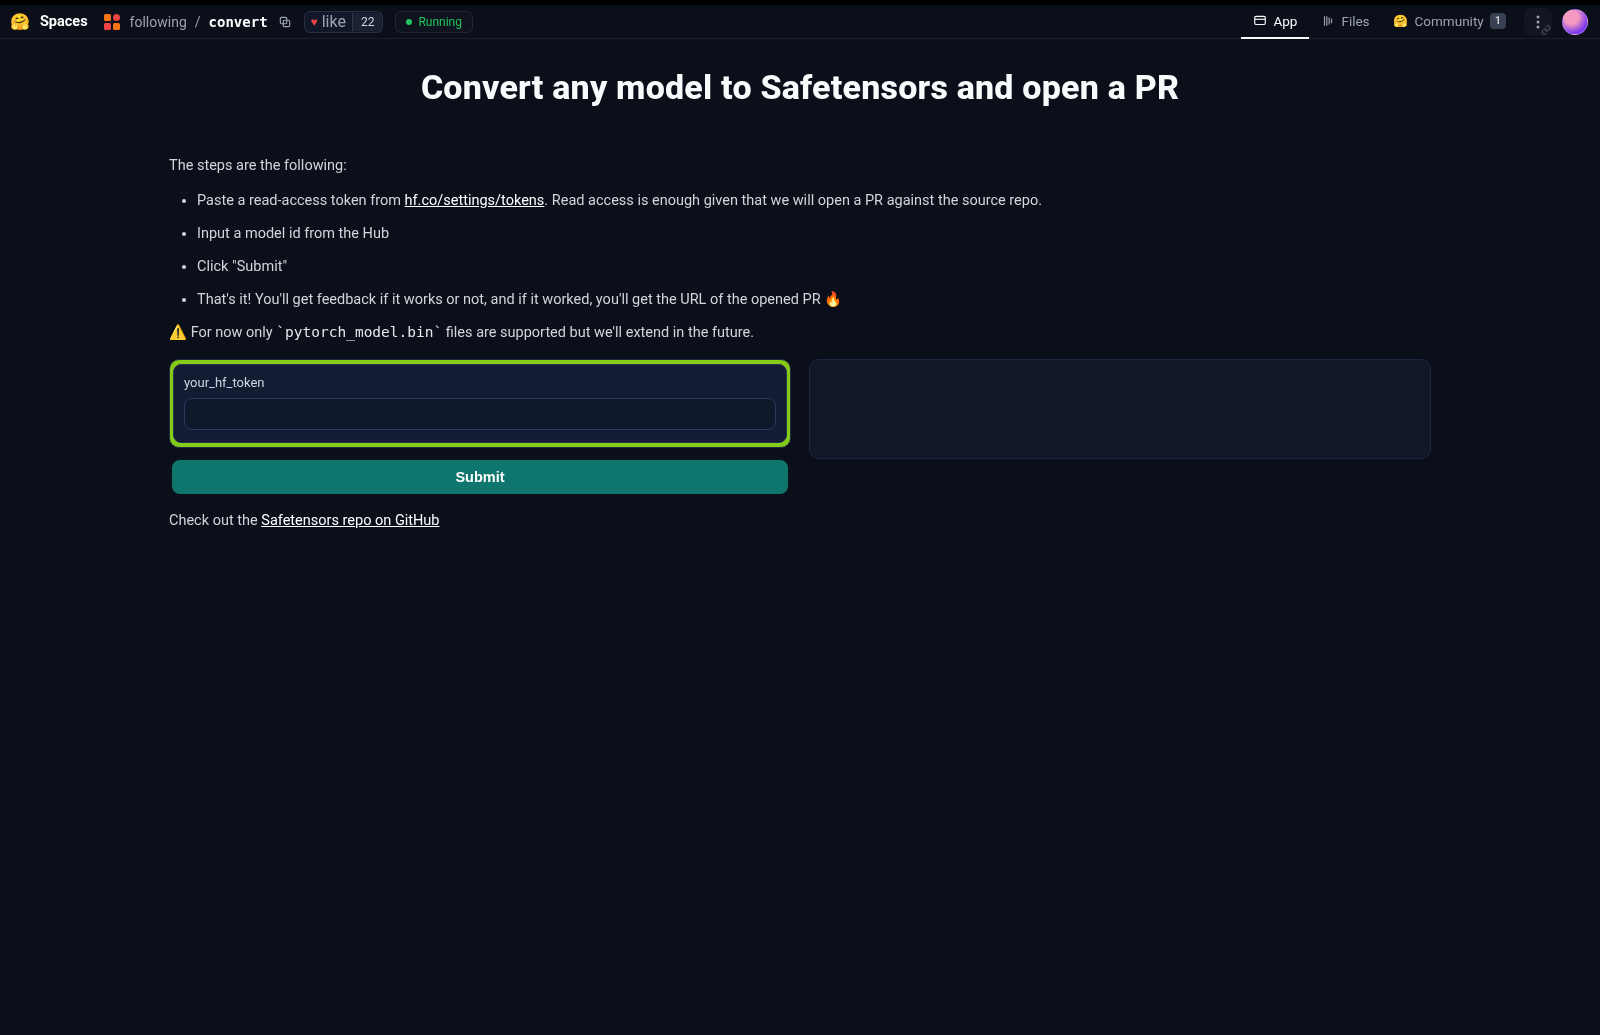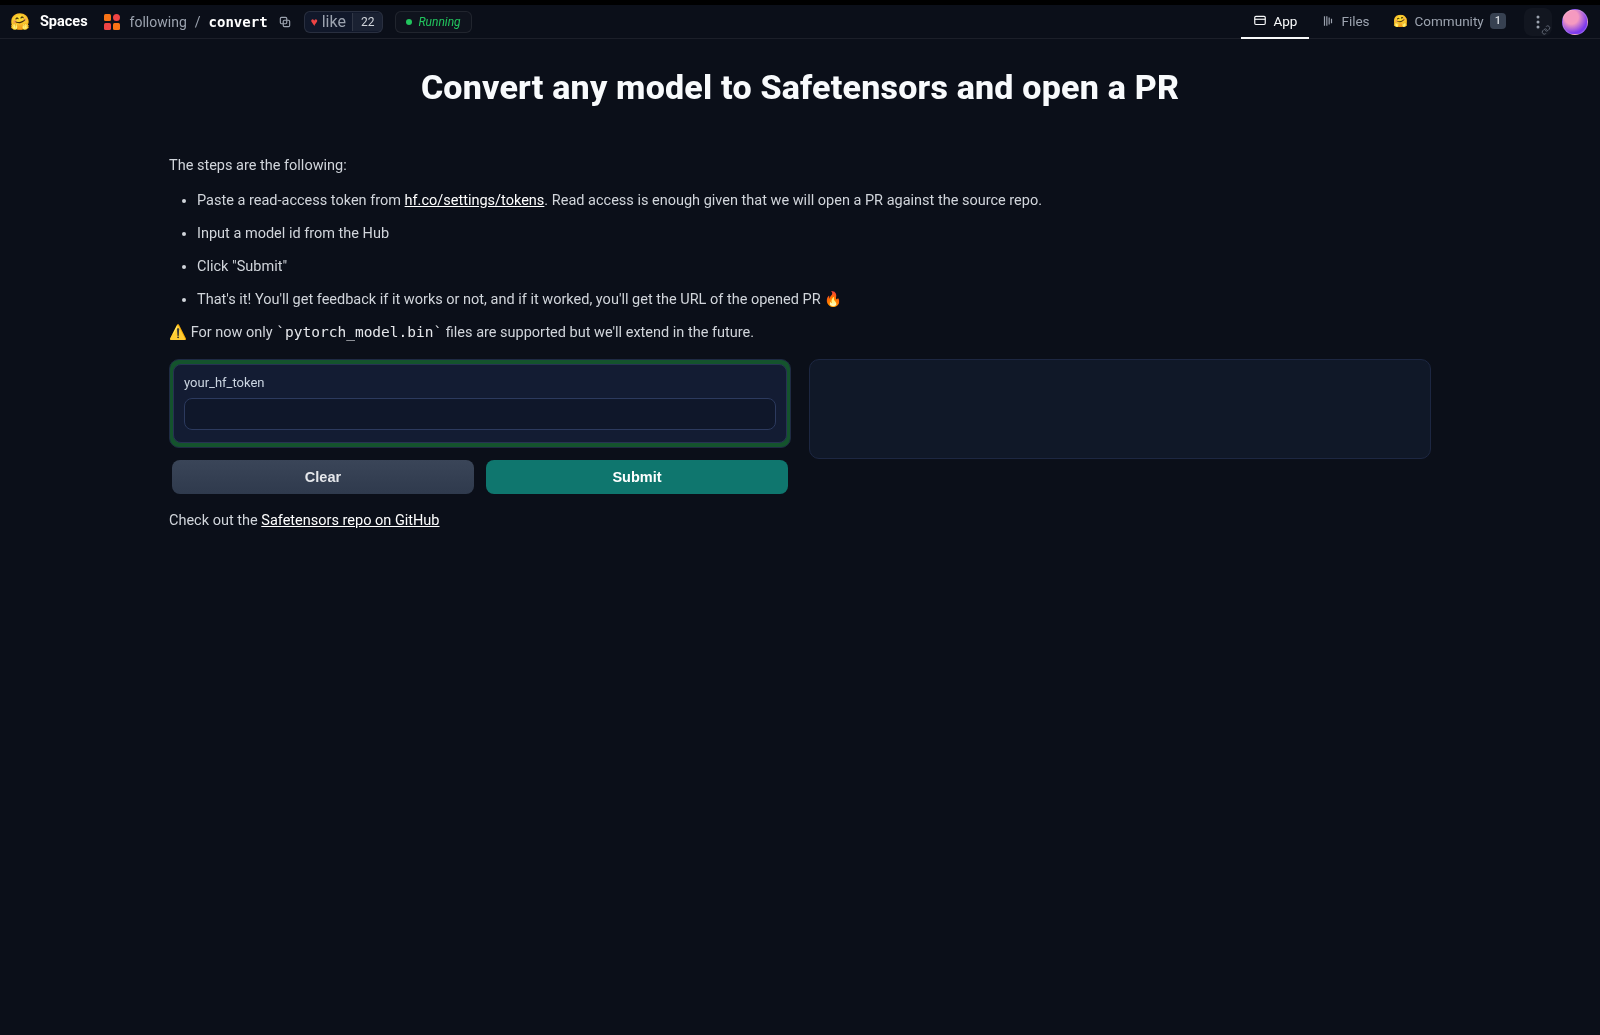--- a/index.html
+++ b/index.html
@@ -49,21 +49,21 @@
 .status-pill {
   display:flex; align-items:center; gap:6px;
   border:1px solid rgba(255,255,255,0.08);
   background:rgba(255,255,255,0.02);
   border-radius:6px;
   height:22px;
   padding:0 10px;
   margin-left:6px;
 }
 .status-dot { width:6px; height:6px; border-radius:50%; background:#22c55e;}
-.status-text { color:#22c55e; font-size:12px;font-style:italic;}
+.status-text { color:#22c55e; font-size:12px;}
 
 .header-right { margin-left:auto; display:flex; align-items:center; gap:0;}
 .tab {
   display:flex; align-items:center; gap:6px;
   color:#9ca3af; font-size:13.5px;
   padding:0 12px; height:34px;
   cursor:pointer;
   border-bottom:2px solid transparent;
 }
 .tab.active { color:#f9fafb; border-bottom-color:#f9fafb;}
@@ -109,21 +109,21 @@
 ul.steps { list-style: disc; padding-left: 28px; }
 ul.steps li { color:#d1d5db; font-size:14.5px; margin: 12px 0 16px;}
 a.inline-link { color:#fff; text-decoration: underline; margin-top: 20px; }
 .note { color:#d1d5db; font-size:14.5px; margin-top:10px;}
 .note code { font-family: ui-monospace, Menlo, Consolas, monospace; color:#e5e7eb;}
 
 .panel-row { display:flex; gap:18px; margin-top:18px; align-items:flex-start;}
 .panel-left, .panel-right { flex:1; }
 
 .form-panel {
-  background:#14532d;
+  background:#84cc16;
   border:1px solid #1f2a44;
   border-radius:10px;
   padding:4px 3px;
 }
 .form-panel-inner {
   background:#131c33;
   border:1px solid #273253;
   border-radius:8px;
   overflow:hidden;
 }
@@ -262,21 +262,20 @@
       <div class="panel-left">
         <div class="form-panel">
           <div class="form-panel-inner">
             <div class="field-group">
               <div class="field-label">your_hf_token</div>
               <input class="text-input" type="text" style="">
             </div>
           </div>
         </div>
         <div class="button-row">
-          <button class="btn btn-clear">Clear</button>
           <button class="btn btn-submit">Submit</button>
         </div>
       </div>
       <div class="panel-right">
         <div class="output-panel"></div>
       </div>
     </div>
 
     <p class="footer-note">
       <span>Check out the </span><a href="#" class="inline-link">Safetensors repo on GitHub</a>

